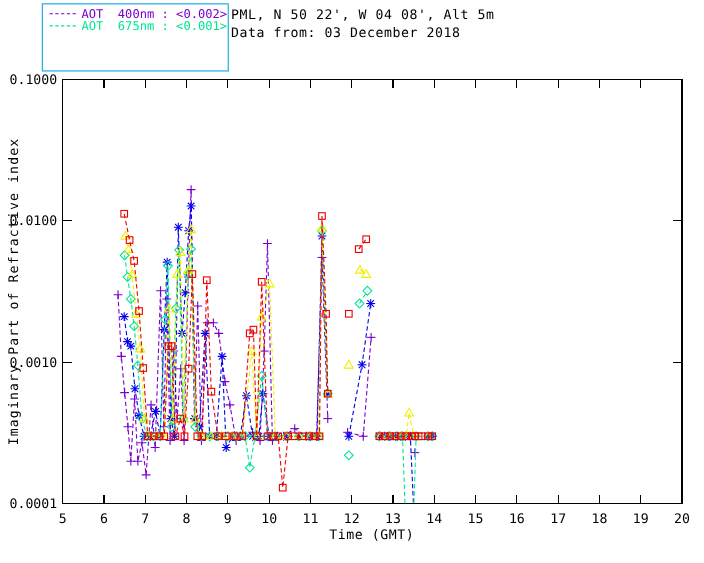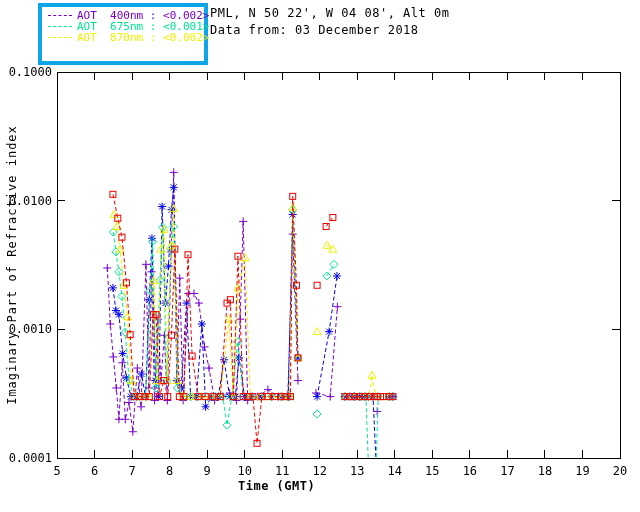--- a/index.html
+++ b/index.html
@@ -1,51 +1,47 @@
 <!DOCTYPE html>
 <html><head>
 <meta charset="utf-8">
 <style>
   html,body{margin:0;padding:0;background:#fff;}
   #canvas{position:relative;width:640px;height:512px;background:#fff;overflow:hidden;
           font-family:"DejaVu Sans Mono", monospace;color:#000;}
   .titleline{position:absolute;left:210px;font-size:12px;white-space:pre;letter-spacing:0.5px;}
   #title1{top:6px;}
   #title2{top:23px;}
-  #legendbox{position:absolute;left:38px;top:3px;width:170px;height:62px;border:4px solid #0ea5e9;
+  #legendbox{position:absolute;left:38px;top:3px;width:170px;height:62px;border:1px solid #0ea5e9;
              box-sizing:border-box;padding:3px 0 0 6px;background:#fff;}
   .lrow{display:flex;align-items:center;height:11.2px;font-size:11px;white-space:pre;}
   .dash{width:24px;height:0;border-top:1px dashed #000;margin-right:5px;flex:none;}
   #ylabel{position:absolute;left:-148px;top:258px;width:320px;text-align:center;
           transform:rotate(-90deg);font-size:12px;letter-spacing:1px;white-space:pre;}
-  #xlabel{position:absolute;left:238px;top:479px;width:200px;
-          font-size:12px;letter-spacing:0.5px;font-weight:bold;}
+  #xlabel{position:absolute;left:238px;top:479px;width:200px;text-align:center;
+          font-size:12px;letter-spacing:0.5px;}
   svg{position:absolute;left:0;top:0;}
 </style>
 </head>
 <body>
 
 <div id="canvas">
 
   <div id="legendbox">
     <div class="lrow">
       <div class="dash" style="border-top-color: rgb(122, 0, 204);"></div>
       <span class="llabel" style="color: rgb(122, 0, 204);">AOT  400nm : &lt;0.002&gt;</span>
     </div>
     <div class="lrow">
       <div class="dash" style="border-top-color: rgb(0, 230, 149);"></div>
       <span class="llabel" style="color: rgb(0, 230, 149);">AOT  675nm : &lt;0.001&gt;</span>
     </div>
-    <div class="lrow">
-      <div class="dash" style="border-top-color: rgb(240, 240, 0);"></div>
-      <span class="llabel" style="color: rgb(240, 240, 0);">AOT  870nm : &lt;0.002&gt;</span>
-    </div>
   </div>
 
-  <div class="titleline" id="title1">PML, N 50 22', W 04 08', Alt 0m</div>
+  <div class="titleline" id="title1">PML, N 50 22', W 04 08', Alt 5m</div>
   <div class="titleline" id="title2">Data from: 03 December 2018</div>
 
   <div id="ylabel">Imaginary Part of Refractive index</div>
   <div id="xlabel">Time (GMT)</div>
 
   <svg id="plot" width="640" height="512">
       <defs>
         <clipPath id="pc">
           <rect x="57" y="71" width="563" height="388"></rect>
         </clipPath>

